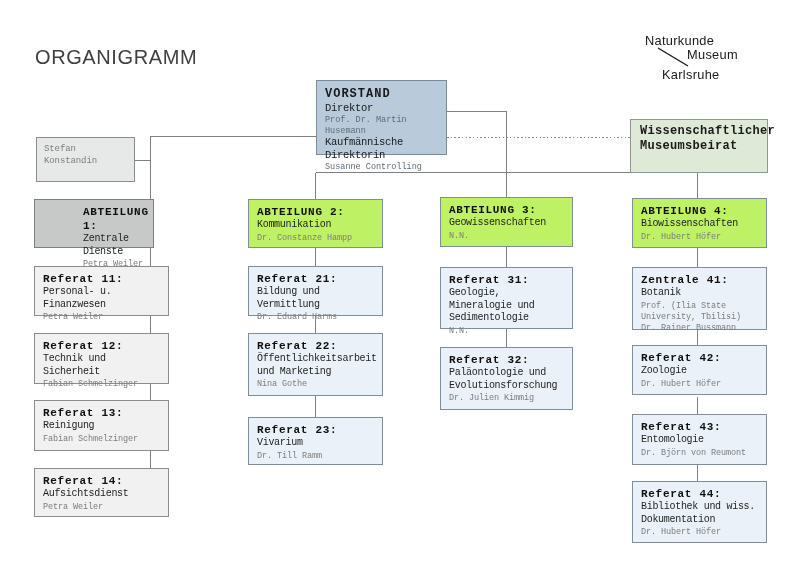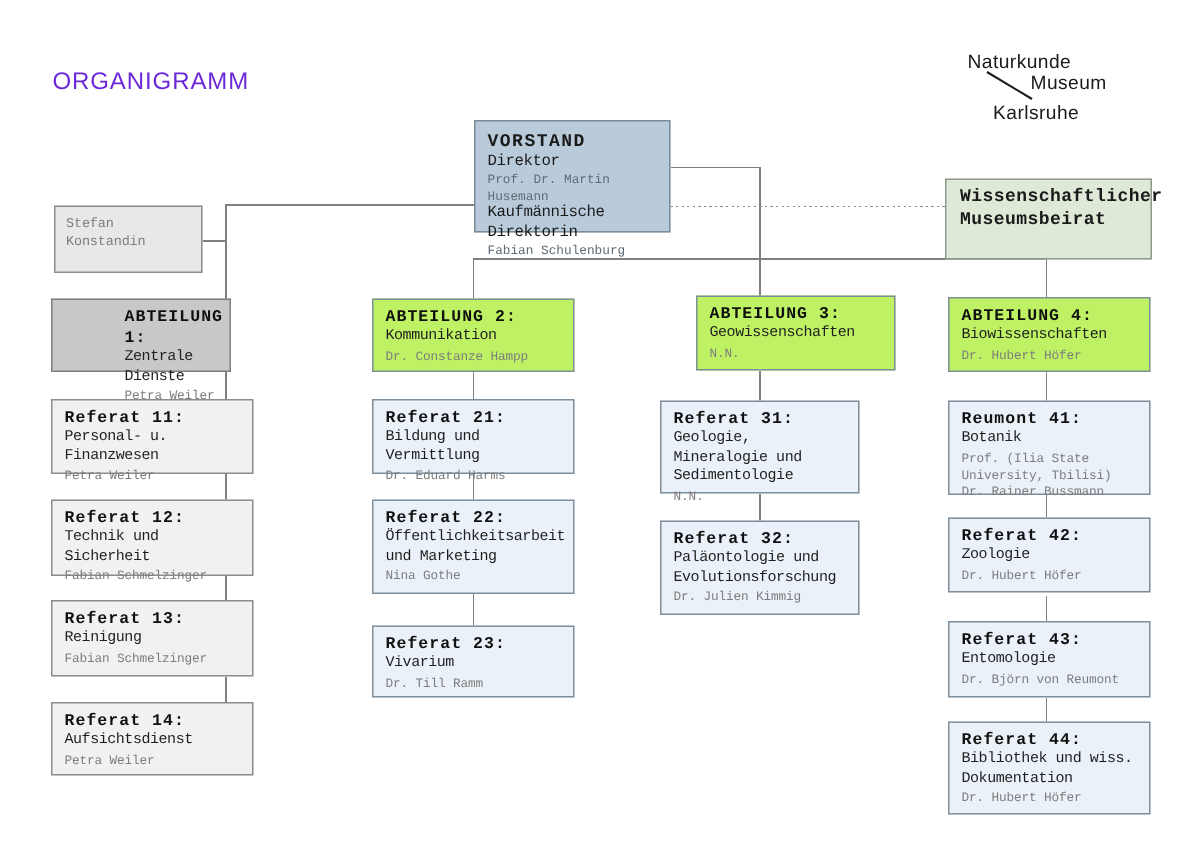--- a/index.html
+++ b/index.html
@@ -1,22 +1,22 @@
 <!DOCTYPE html>
 <html><head>
 <meta charset="utf-8">
 <style>
   html,body{margin:0;padding:0;background:#ffffff;}
   .canvas{
     position:relative;width:800px;height:566px;background:#ffffff;overflow:hidden;
     font-family:"Liberation Sans","DejaVu Sans",sans-serif;color:#1a1a1a;
   }
   .page-title{
-    position:absolute;left:35px;top:46px;font-size:16px;font-weight:500;
-    letter-spacing:0.6px;color:#6d28d9;
+    position:absolute;left:35px;top:46px;font-size:20px;font-weight:500;
+    letter-spacing:0.6px;color:#404040;
   }
   svg.lines{position:absolute;left:0;top:0;width:800px;height:566px;}
   svg.lines line{stroke:#808080;stroke-width:1;shape-rendering:crispEdges;}
   svg.lines line.dotted{stroke:#8a8a8a;stroke-dasharray:1.5 2.2;}
   .logo{position:absolute;left:630px;top:25px;width:150px;height:62px;}
   .logo text{font-family:"Liberation Sans","DejaVu Sans",sans-serif;font-size:12.8px;
     letter-spacing:0.3px;fill:#1a1a1a;}
   .logo line{stroke:#1a1a1a;stroke-width:1.4;}
   .box{position:absolute;box-sizing:border-box;padding:5px 8px 0 8px;font-family:Liberation Mono, monospace;}
   .bt{font-size:11px;font-weight:bold;letter-spacing:0.7px;line-height:14px;color:#101010;}
@@ -84,21 +84,21 @@
     <text x="57" y="34">Museum</text>
     <text x="32" y="54">Karlsruhe</text>
     <line x1="28" y1="23" x2="58" y2="41"></line>
   </svg>
 
   <div class="box vorstand" style="left:316px;top:80px;width:131px;height:75px;">
     <div class="vt">VORSTAND</div>
     <div class="vr">Direktor</div>
     <div class="vn">Prof. Dr. Martin Husemann</div>
     <div class="vr">Kaufmännische Direktorin</div>
-    <div class="vn">Fabian Schulenburg</div>
+    <div class="vn">Susanne Controlling</div>
   </div>
 
   <div class="box beirat" style="left:630px;top:119px;width:138px;height:54px;">
     <div>Wissenschaftlicher</div>
     <div>Museumsbeirat</div>
   </div>
 
   <div class="box ctrl" style="left:36px;top:137px;width:99px;height:45px;">
     <div class="cn">Stefan Konstandin</div>
   </div>
@@ -143,21 +143,21 @@
     <div class="bt">Referat 22:</div>
     <div class="bs">Öffentlichkeitsarbeit und Marketing</div>
     <div class="bn">Nina Gothe</div>
   </div>
   <div class="box blue-ref" style="left:248px;top:417px;width:135px;height:48px;">
     <div class="bt">Referat 23:</div>
     <div class="bs">Vivarium</div>
     <div class="bn">Dr. Till Ramm</div>
   </div>
 
-  <div class="box blue-head" style="left:440px;top:197px;width:133px;height:50px;margin-left:24px;">
+  <div class="box blue-head" style="left:440px;top:197px;width:133px;height:50px;">
     <div class="bt">ABTEILUNG 3:</div>
     <div class="bs">Geowissenschaften</div>
     <div class="bn">N.N.</div>
   </div>
   <div class="box blue-ref pr1" style="left:440px;top:267px;width:133px;height:62px;">
     <div class="bt">Referat 31:</div>
     <div class="bs">Geologie, Mineralogie und Sedimentologie</div>
     <div class="bn">N.N.</div>
   </div>
   <div class="box blue-ref" style="left:440px;top:347px;width:133px;height:63px;">
@@ -165,21 +165,21 @@
     <div class="bs">Paläontologie und Evolutionsforschung</div>
     <div class="bn">Dr. Julien Kimmig</div>
   </div>
 
   <div class="box blue-head" style="left:632px;top:198px;width:135px;height:50px;">
     <div class="bt">ABTEILUNG 4:</div>
     <div class="bs">Biowissenschaften</div>
     <div class="bn">Dr. Hubert Höfer</div>
   </div>
   <div class="box blue-ref" style="left:632px;top:267px;width:135px;height:63px;">
-    <div class="bt">Reumont 41:</div>
+    <div class="bt">Zentrale 41:</div>
     <div class="bs">Botanik</div>
     <div class="bn">Prof. (Ilia State University, Tbilisi) Dr. Rainer Bussmann</div>
   </div>
   <div class="box blue-ref" style="left:632px;top:345px;width:135px;height:50px;">
     <div class="bt">Referat 42:</div>
     <div class="bs">Zoologie</div>
     <div class="bn">Dr. Hubert Höfer</div>
   </div>
   <div class="box blue-ref" style="left:632px;top:414px;width:135px;height:51px;">
     <div class="bt">Referat 43:</div>

